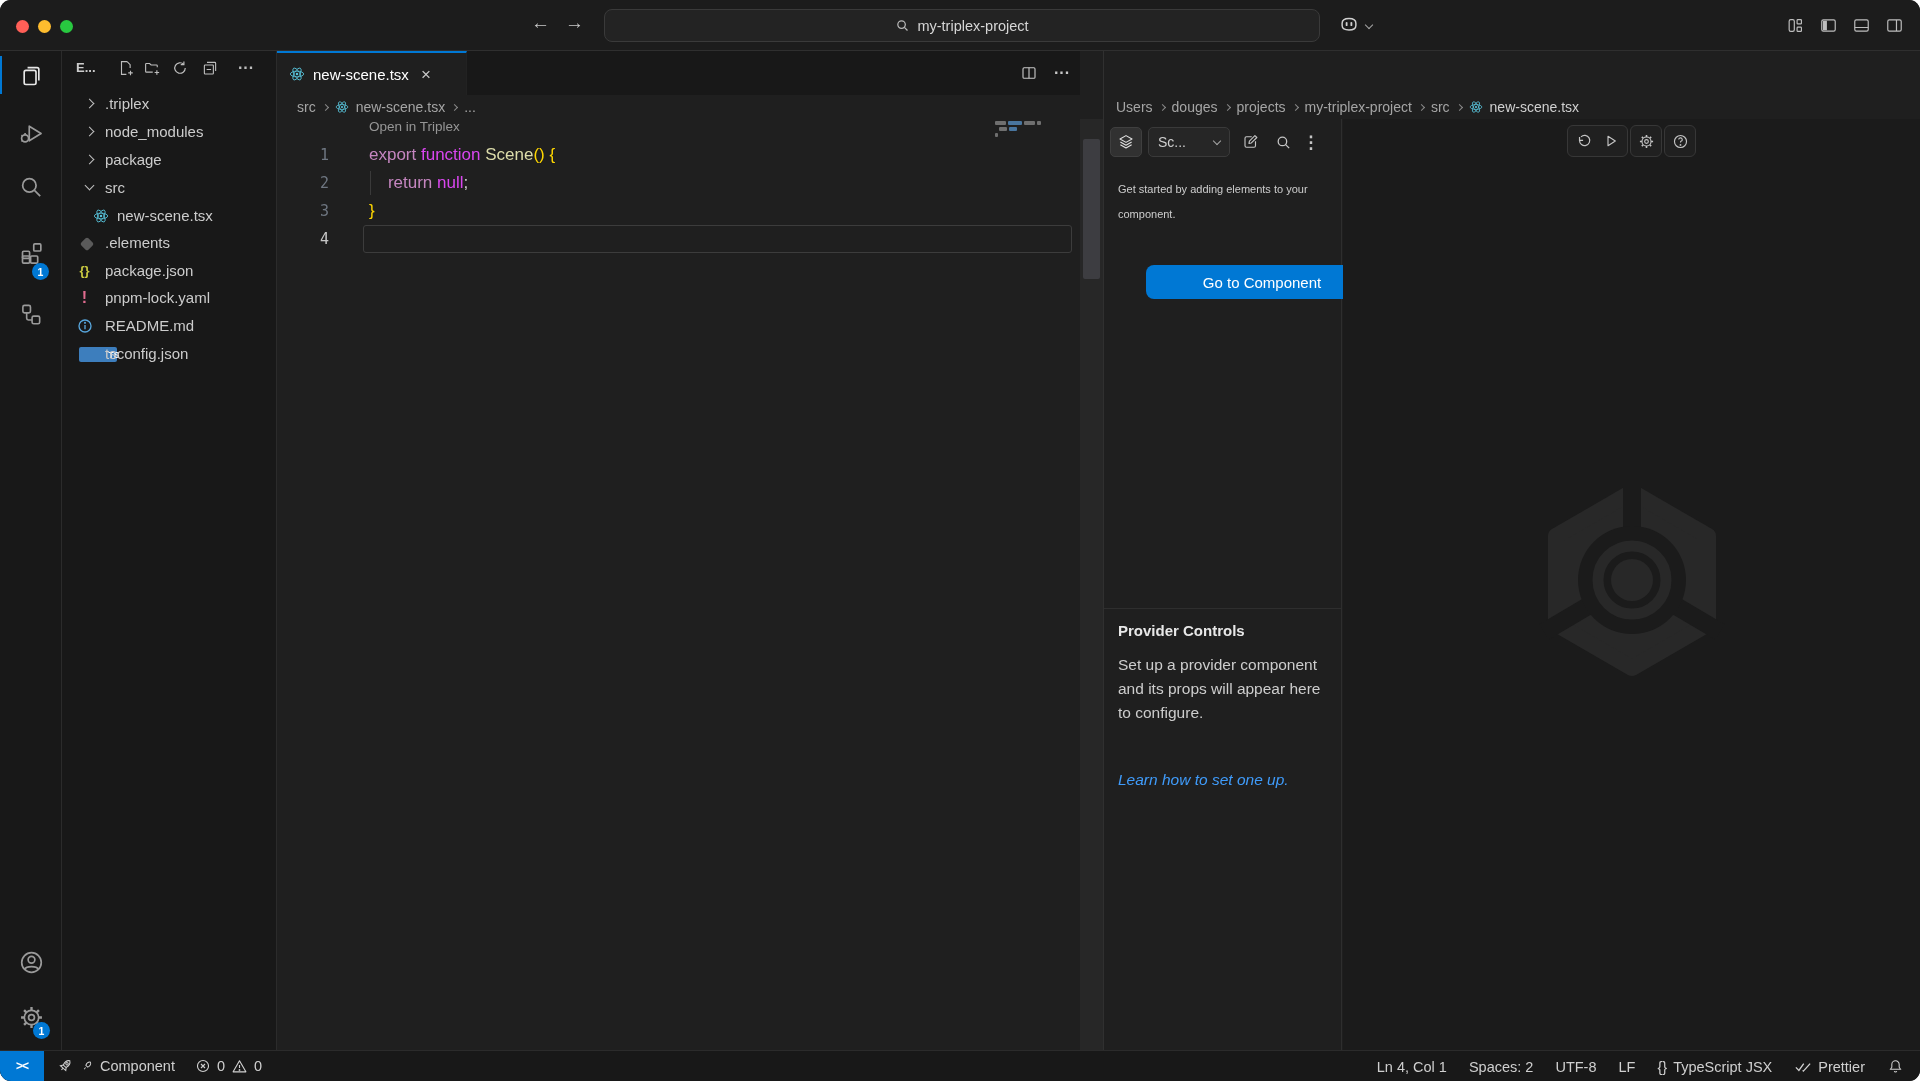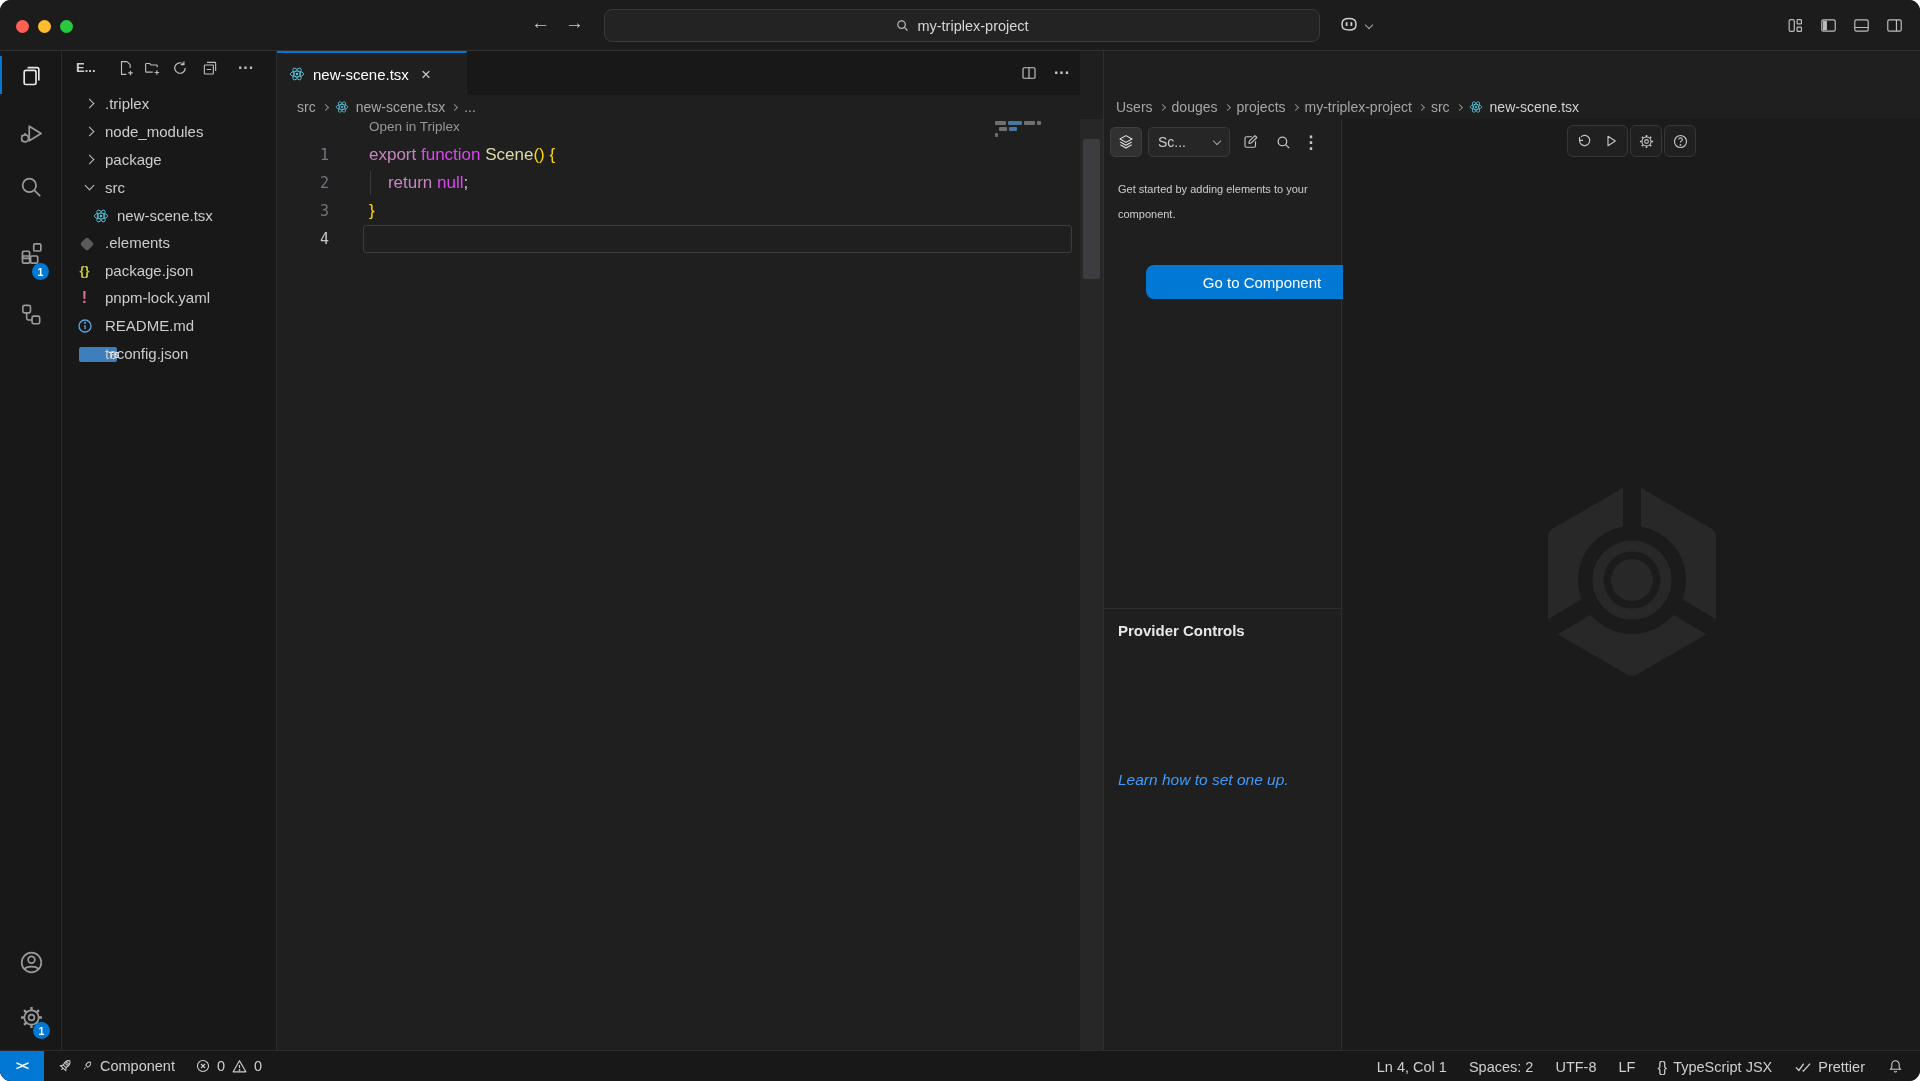--- a/index.html
+++ b/index.html
@@ -466,20 +466,21 @@
               <path d="M15 15 L20 20"></path>
             </svg>
         </span>
         <span class="mini-icon" style="left:197px;font-size:17px;font-weight:bold;">⋮</span>
 
         <div class="empty-msg">Get started by adding elements to your component.</div>
         <button class="go-btn">Go to Component</button>
 
         <div class="p-divider"></div>
         <div class="prov-title">Provider Controls</div>
+        <div class="prov-desc">Set up a provider component and its props will appear here to configure.</div>
         <a class="prov-link">Learn how to set one up.</a>
       </div>
 
       <div class="p-viewport">
         <div class="vp-controls">
           <div class="vp-seg">
             <span>
               <svg width="17" height="17" viewBox="0 0 24 24" fill="none" stroke="#c5c5c5" stroke-width="1.7">
                   <path d="M5 5.5 v5 h5"></path>
                   <path d="M5 10.5 a7.2 7.2 0 1 0 2.1-5.1"></path>

